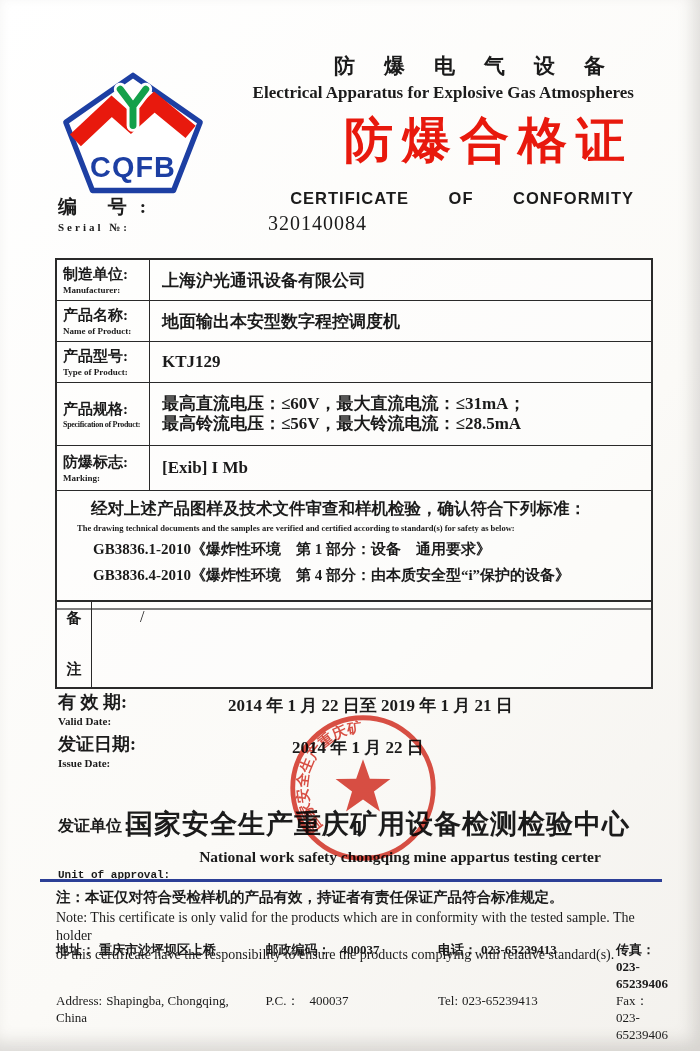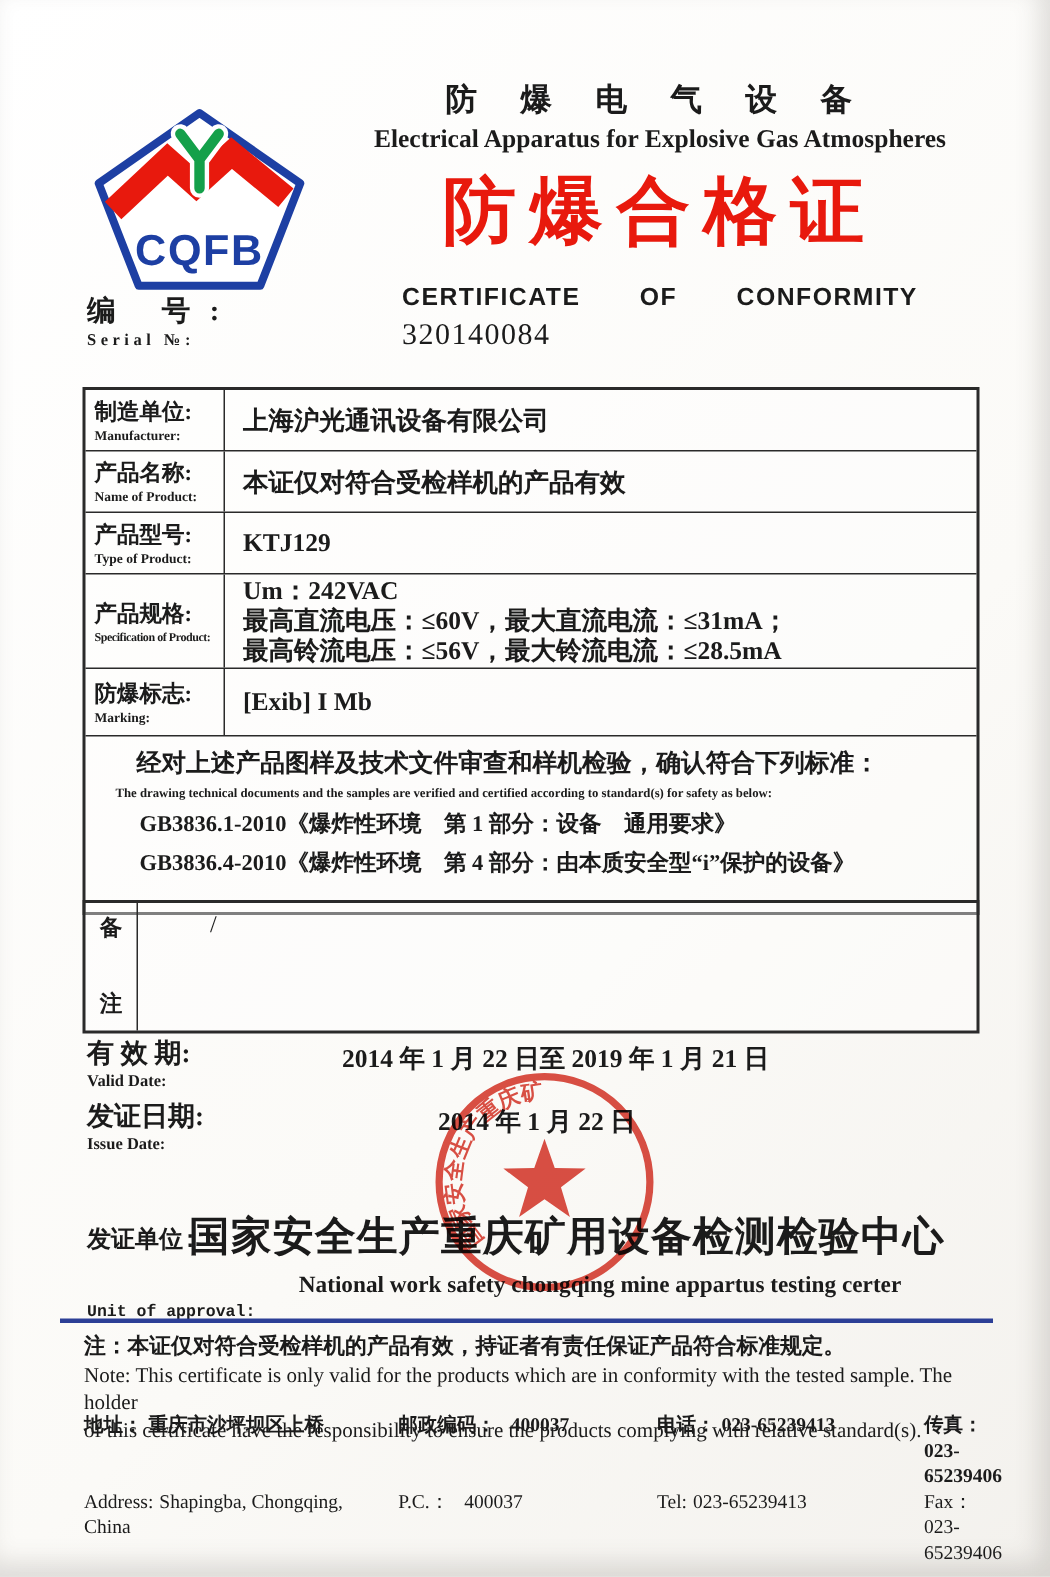--- a/index.html
+++ b/index.html
@@ -7,21 +7,21 @@
     position:relative; width:700px; height:1051px; margin:0 auto;
     background:linear-gradient(135deg,#ffffff 0%, #fbfaf7 60%, #f3f1ed 100%);
     box-shadow: inset -7px -9px 16px rgba(90,85,80,0.18);
     font-family:"Liberation Serif","DejaVu Serif",serif;
     color:#1b1b1b; overflow:hidden;
   }
   .abs { position:absolute; }
 
   
   .logo { left:58px; top:70px; width:150px; height:128px; }
-  .htext { left:223px; top:52px; width:434px; text-align:center; }
+  .htext { left:200px; top:52px; width:434px; text-align:right; }
   .h-cn { font-size:21px; font-weight:700; letter-spacing:29px; margin-left:14px; white-space:nowrap; }
   .h-en1 { font-size:17px; font-weight:600; margin-top:3px; white-space:nowrap; }
   .h-red { font-family:"Liberation Sans","DejaVu Sans",sans-serif; font-size:49px; font-weight:800; color:#e8190d; letter-spacing:9px; margin-top:5px; white-space:nowrap; }
   .h-en2 { font-family:"Liberation Sans","DejaVu Sans",sans-serif; font-size:16.5px; font-weight:700; word-spacing:34px; letter-spacing:1px; margin-top:15px; white-space:nowrap; }
 
   
   .serial { left:58px; top:194px; }
   .serial-cn { font-size:19px; font-weight:700; letter-spacing:13px; }
   .serial-en { font-size:11px; font-weight:700; letter-spacing:3px; margin-top:1px; }
   .serial-value { left:268px; top:212px; font-size:20px; letter-spacing:1px; }
@@ -112,36 +112,35 @@
         <span class="lcn">制造单位:</span>
         <span class="len">Manufacturer:</span>
       </div>
       <div class="tval">上海沪光通讯设备有限公司</div>
     </div>
     <div class="trow r2">
       <div class="tlabel">
         <span class="lcn">产品名称:</span>
         <span class="len">Name of Product:</span>
       </div>
-      <div class="tval">本证仅对符合受检样机的产品有效</div>
+      <div class="tval">地面输出本安型数字程控调度机</div>
     </div>
     <div class="trow r3">
       <div class="tlabel">
         <span class="lcn">产品型号:</span>
         <span class="len">Type of Product:</span>
       </div>
       <div class="tval">KTJ129</div>
     </div>
     <div class="trow r4">
       <div class="tlabel">
         <span class="lcn">产品规格:</span>
         <span class="len tight">Specification of Product:</span>
       </div>
       <div class="tval">
-        <div class="specline">Um：242VAC</div>
         <div class="specline">最高直流电压：≤60V，最大直流电流：≤31mA；</div>
         <div class="specline">最高铃流电压：≤56V，最大铃流电流：≤28.5mA</div>
       </div>
     </div>
     <div class="trow r5">
       <div class="tlabel">
         <span class="lcn">防爆标志:</span>
         <span class="len">Marking:</span>
       </div>
       <div class="tval">[Exib] I Mb</div>

